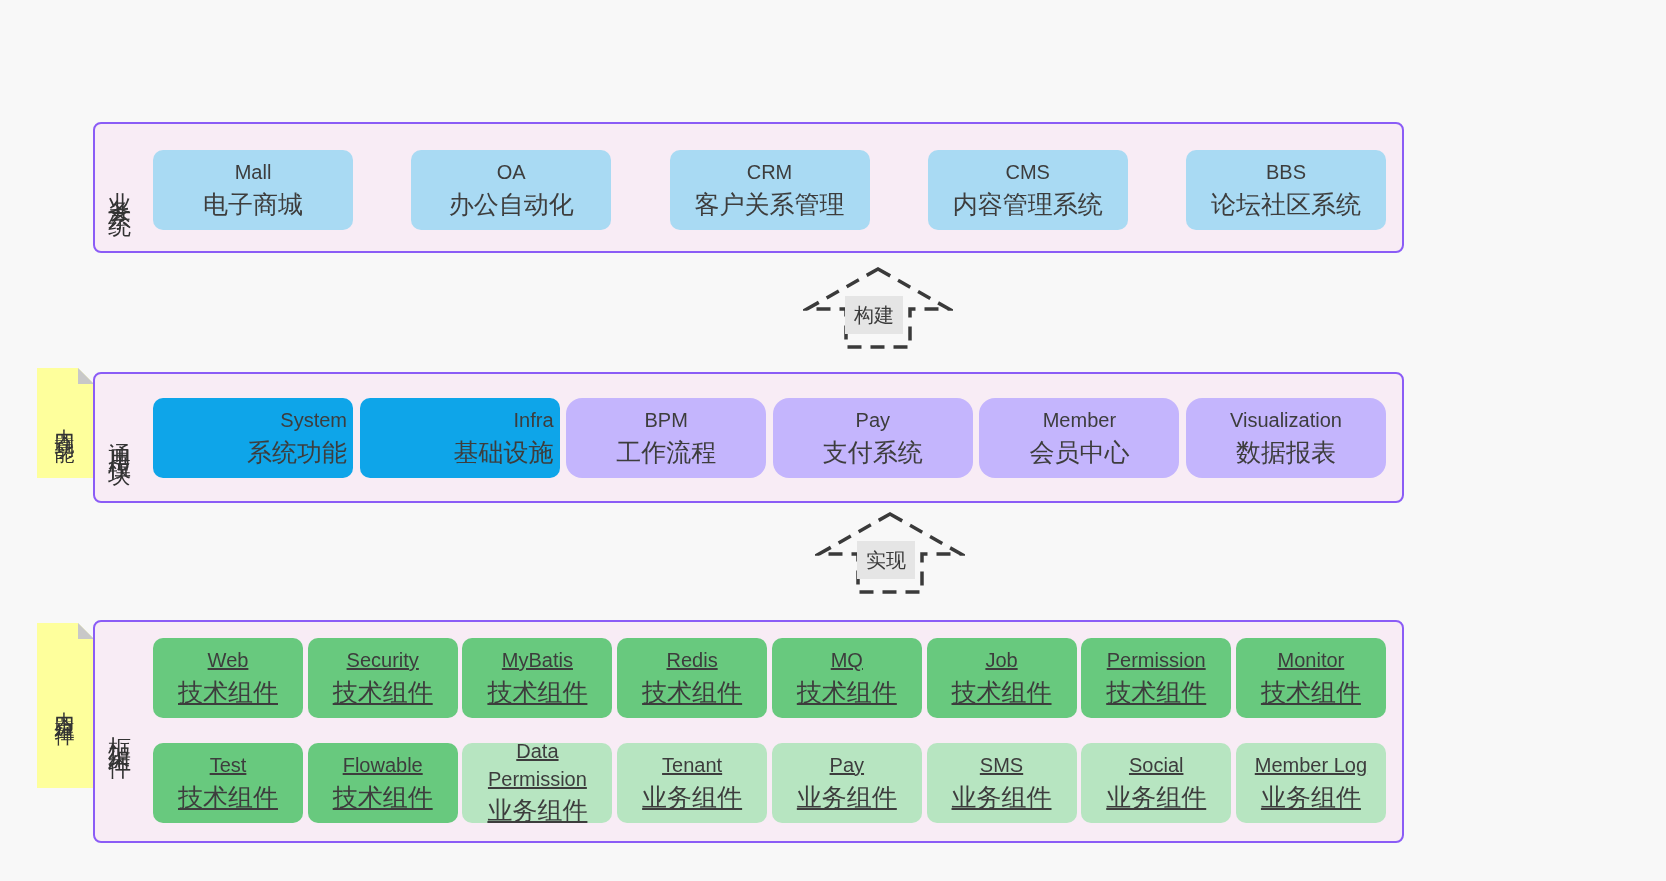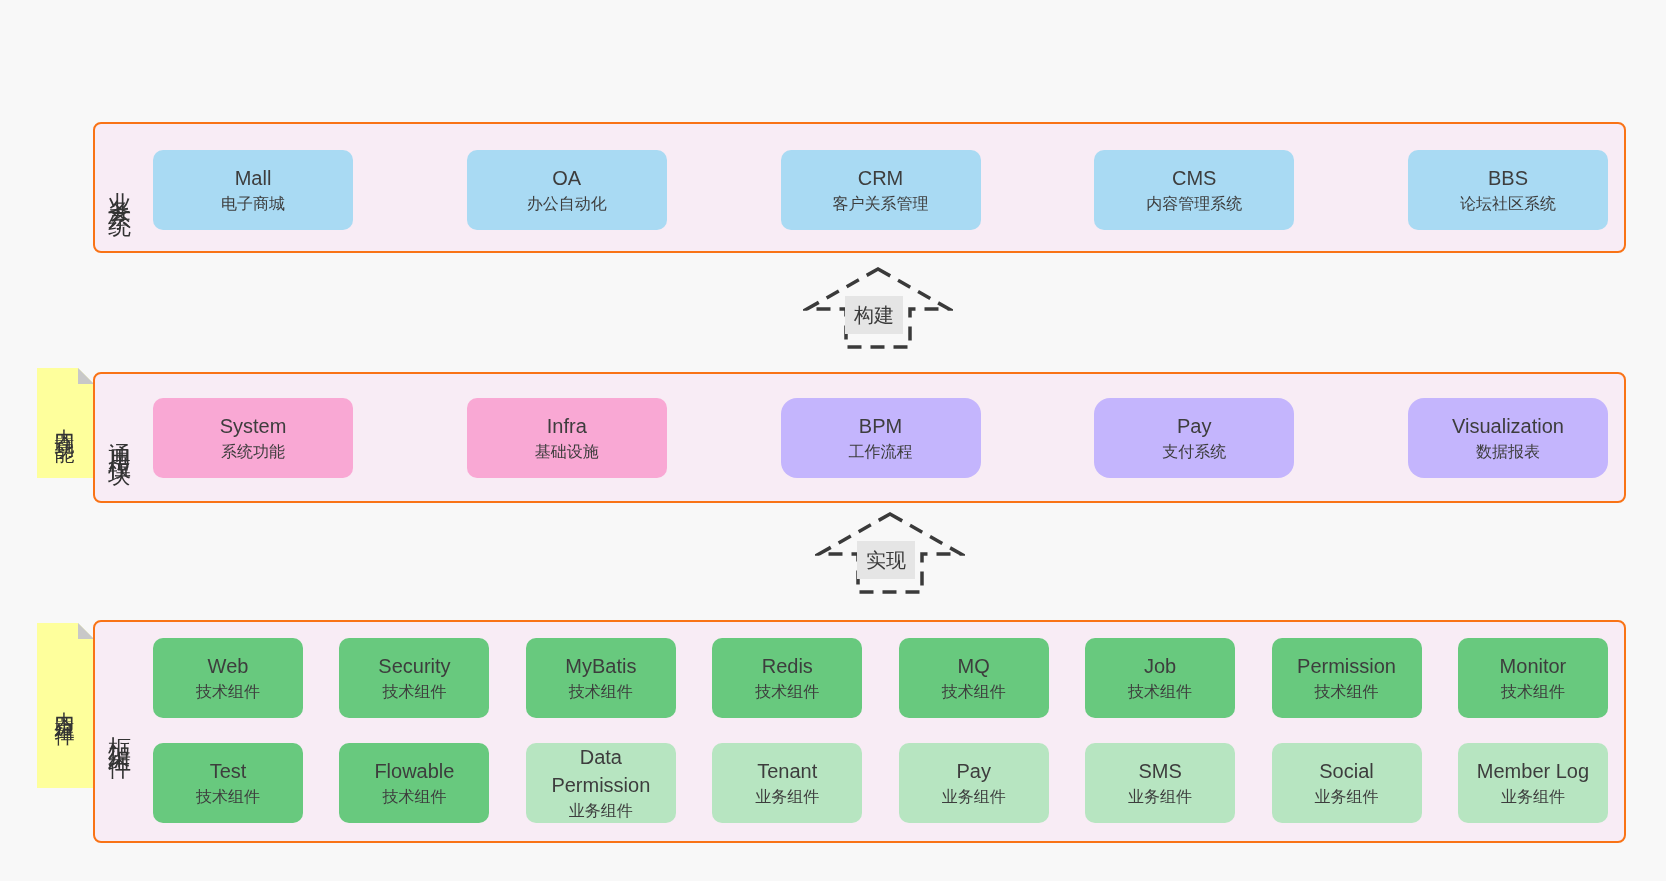--- a/index.html
+++ b/index.html
@@ -1,21 +1,21 @@
 <!DOCTYPE html>
 <html><head>
 <meta charset="utf-8">
 <style>
   * { margin:0; padding:0; box-sizing:border-box; }
   body { font-family:"Liberation Sans","DejaVu Sans",sans-serif; background:#f8f8f8; }
   #stage { position:relative; width:1666px; height:881px; background:#f8f8f8; overflow:hidden; }
 
   .panel {
-    position:absolute; left:93px; width:1533px;
-    background:#f8ecf5; border:2px solid #f97316; border-radius:8px; z-index:1;
+    position:absolute; left:93px; width:1311px;
+    background:#f8ecf5; border:2px solid #8b5cf6; border-radius:8px; z-index:1;
   }
   #panel-business   { top:122px; height:131px; }
   #panel-modules    { top:372px; height:131px; }
   #panel-components { top:620px; height:223px; }
 
   .v-label {
     position:absolute; left:10px; top:50%; transform:translateY(-50%);
     writing-mode:vertical-rl; text-orientation:upright;
     font-size:23px; letter-spacing:7px; color:#333; white-space:nowrap;
   }
@@ -28,25 +28,25 @@
   #panel-modules  .box-row { top:24px; }
   #panel-components .box-row.r1 { top:16px; }
   #panel-components .box-row.r2 { top:121px; }
 
   .box {
     height:80px; border-radius:10px;
     display:flex; flex-direction:column; align-items:center; justify-content:center;
     text-align:center; color:#3d3d3d; line-height:1.38; padding:2px 6px;
   }
   .w200 { width:200px; }
-  .w150 { width:150px; }
+  .w150 { width:150px;text-decoration:underline; }
   .box .en { font-size:20px; }
-  .box .zh { font-size:16px; }
+  .box .zh { font-size:25px; }
   .blue  { background:#a9daf3; }
-  .red   { background:#f9a8d4; }
+  .red   { background:#0ea5e9;align-items:flex-end; }
   .pink  { background:#c4b5fd;border-radius:16px; }
   .green { background:#68c97e; }
   .lgreen{ background:#b7e5c1; }
 
   .note { position:absolute; width:57px; z-index:0; }
   #note-modules    { left:37px; top:368px; height:110px; }
   #note-components { left:37px; top:623px; height:165px; }
   .note-body {
     position:absolute; inset:0; background:#feff9c;
     clip-path:polygon(0 0, calc(100% - 16px) 0, 100% 16px, 100% 100%, 0 100%);
@@ -134,20 +134,24 @@
       </div>
       <div class="box w200 pink">
         <div class="en">BPM</div>
         <div class="zh">工作流程</div>
       </div>
       <div class="box w200 pink">
         <div class="en">Pay</div>
         <div class="zh">支付系统</div>
       </div>
       <div class="box w200 pink">
+        <div class="en">Member</div>
+        <div class="zh">会员中心</div>
+      </div>
+      <div class="box w200 pink">
         <div class="en">Visualization</div>
         <div class="zh">数据报表</div>
       </div>
     </div>
   </div>
 
   <div class="arrow" id="arrow-implement">
     <svg width="150" height="84" viewBox="0 0 150 84">
       <path d="M75 3 L146 43 L107 43 L107 81 L43 81 L43 43 L4 43 Z" fill="none" stroke="#3a3a3a" stroke-width="3.5" stroke-dasharray="14 9"></path>
     </svg>

